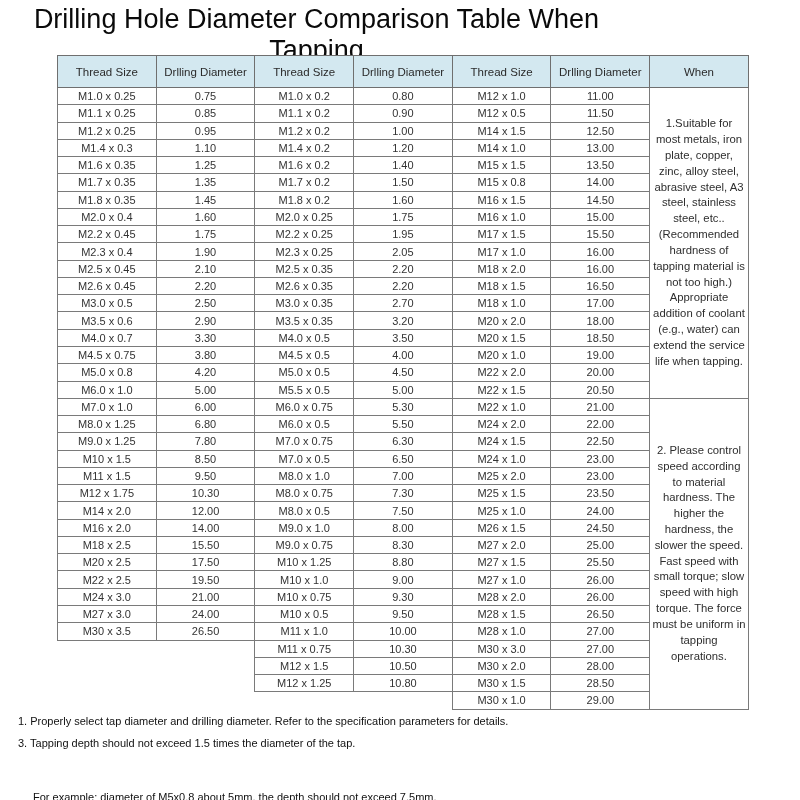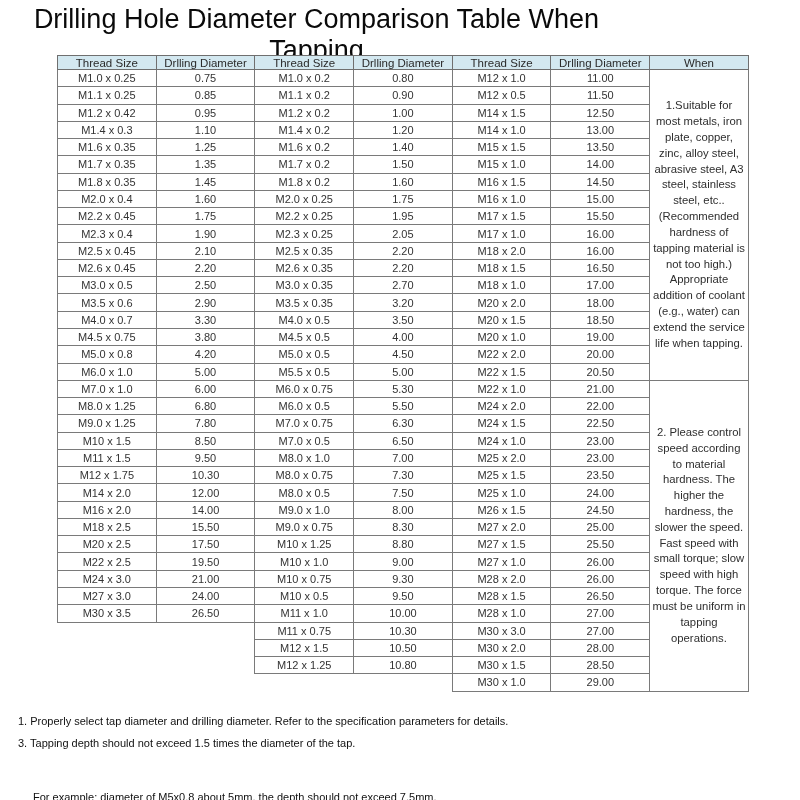--- a/index.html
+++ b/index.html
@@ -16,21 +16,21 @@
   }
   .comparison-table {
     position: absolute; left: 57px; top: 55px; width: 691px;
     border-collapse: collapse; table-layout: fixed;
   }
   .comparison-table col { width: 98.7px; }
   .comparison-table th {
     background: #d3e8f0;
     border: 1px solid #6f6f6f;
     font-size: 11.5px; font-weight: 400; color: #2b2b2b;
-    height: 14px; text-align: center; vertical-align: middle;
+    height: 32px; text-align: center; vertical-align: middle;
     white-space: nowrap; overflow: hidden;
   }
   .comparison-table td {
     border: 1px solid #7a7a7a;
     font-size: 11px; color: #333;
     height: 17.28px; text-align: center; vertical-align: middle;
     white-space: nowrap; overflow: hidden; padding: 0 1px;
   }
   .comparison-table td.blank {
     border: none; background: #ffffff;
@@ -84,21 +84,21 @@
       </tr>
       <tr>
         <td>M1.1 x 0.25</td>
         <td>0.85</td>
         <td>M1.1 x 0.2</td>
         <td>0.90</td>
         <td>M12 x 0.5</td>
         <td>11.50</td>
       </tr>
       <tr>
-        <td>M1.2 x 0.42</td>
+        <td>M1.2 x 0.25</td>
         <td>0.95</td>
         <td>M1.2 x 0.2</td>
         <td>1.00</td>
         <td>M14 x 1.5</td>
         <td>12.50</td>
       </tr>
       <tr>
         <td>M1.4 x 0.3</td>
         <td>1.10</td>
         <td>M1.4 x 0.2</td>
@@ -112,21 +112,21 @@
         <td>M1.6 x 0.2</td>
         <td>1.40</td>
         <td>M15 x 1.5</td>
         <td>13.50</td>
       </tr>
       <tr>
         <td>M1.7 x 0.35</td>
         <td>1.35</td>
         <td>M1.7 x 0.2</td>
         <td>1.50</td>
-        <td>M15 x 1.0</td>
+        <td>M15 x 0.8</td>
         <td>14.00</td>
       </tr>
       <tr>
         <td>M1.8 x 0.35</td>
         <td>1.45</td>
         <td>M1.8 x 0.2</td>
         <td>1.60</td>
         <td>M16 x 1.5</td>
         <td>14.50</td>
       </tr>

